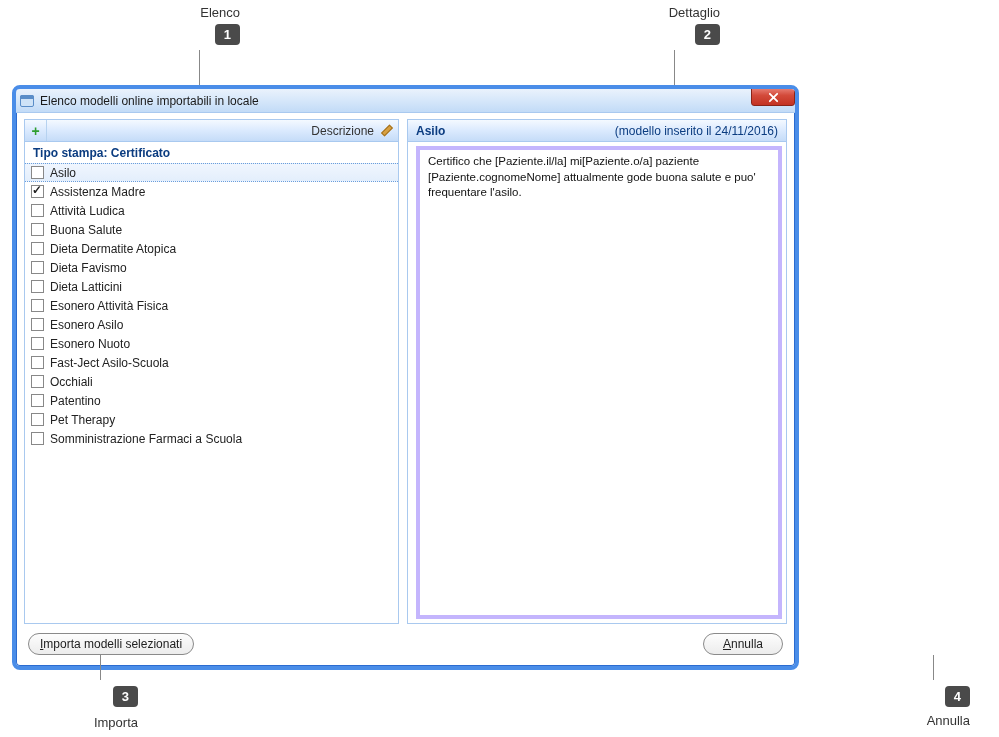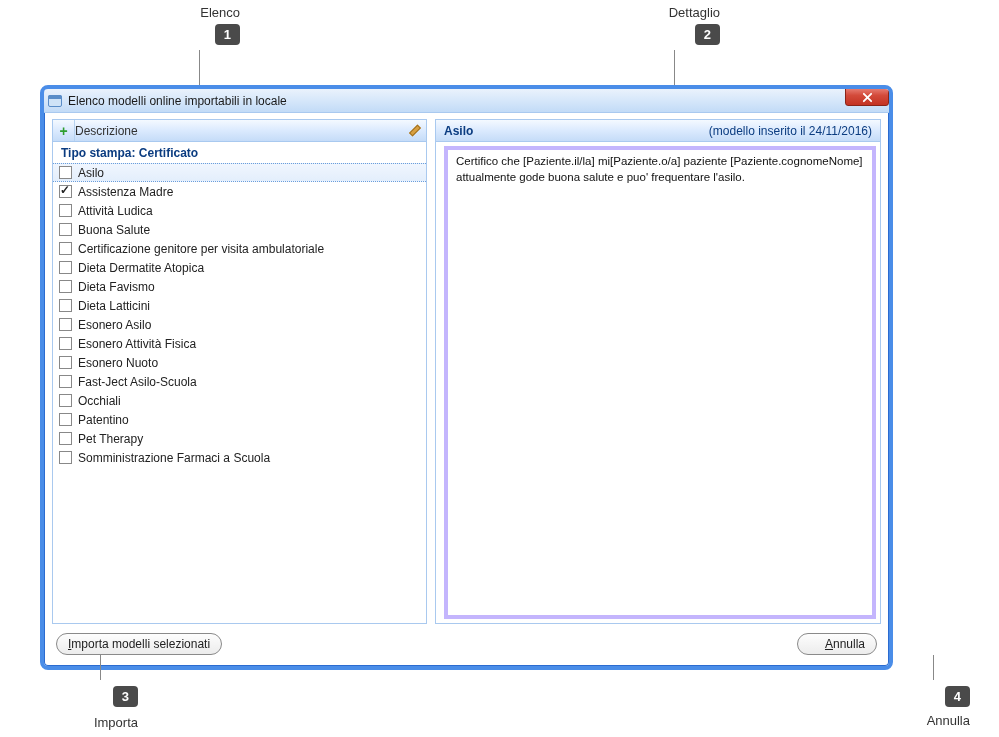--- a/index.html
+++ b/index.html
@@ -29,28 +29,27 @@
     margin-top: 4px;
   }
   .annotation-line {
     position: absolute;
     background: #888;
   }
   .window {
     position: absolute;
     left: 12px;
     top: 85px;
-    width: 853px;
+    width: 787px;
     height: 585px;
     border: 4px solid #4a8de8;
     border-radius: 8px;
     background: #fff;
     overflow: hidden;
     box-shadow: 0 0 0 1px #2b6bd0 inset;
-    margin-left: 28px;
   }
   .titlebar {
     height: 24px;
     background: linear-gradient(to bottom, #eaf2fc 0%, #d6e7fa 50%, #c2dbf7 100%);
     display: flex;
     align-items: center;
     padding: 0 4px;
     border-bottom: 1px solid #a9c9ef;
     position: relative;
   }
@@ -128,21 +127,21 @@
     content: "";
     position: absolute;
     width: 10px; height: 3px;
     background: #d8a040;
     transform: rotate(-45deg);
     top: 4px; left: 1px;
     border: 1px solid #a07020;
   }
   .hdr-text {
     flex: 1;
-    text-align: left;
+    text-align: right;
     color: #333;
     padding-right: 24px;
   }
   .list-body {
     flex: 1;
     overflow-y: auto;
     background: #fff;
   }
   .group-header {
     padding: 4px 8px;
@@ -228,21 +227,20 @@
   }
   .btn {
     border: 1px solid #8a8a8a;
     background: linear-gradient(to bottom, #fdfdfd, #ececec);
     padding: 3px 11px;
     font-size: 12px;
     color: #222;
     border-radius: 11px;
     cursor: pointer;
     min-width: 80px;
-    text-align: right;
   }
   .btn .ul { text-decoration: underline; }
 </style>
 </head>
 <body>
 
 <div class="annotation" style="left:160px; top:5px; width:80px;">
   <div class="annotation-label">Elenco</div>
   <div class="annotation-badge">1</div>
 </div>
@@ -291,41 +289,37 @@
             <div class="list-row">
               <span class="cb"></span>
               <span class="row-label">Attività  Ludica</span>
             </div>
             <div class="list-row">
               <span class="cb"></span>
               <span class="row-label">Buona Salute</span>
             </div>
             <div class="list-row">
               <span class="cb"></span>
-              <span class="row-label">Certificazione genitore per visita ambulatoriale</span>
-            </div>
-            <div class="list-row">
-              <span class="cb"></span>
               <span class="row-label">Dieta Dermatite Atopica</span>
             </div>
             <div class="list-row">
               <span class="cb"></span>
               <span class="row-label">Dieta Favismo</span>
             </div>
             <div class="list-row">
               <span class="cb"></span>
               <span class="row-label">Dieta Latticini</span>
             </div>
             <div class="list-row">
               <span class="cb"></span>
+              <span class="row-label">Esonero Attività  Fisica</span>
+            </div>
+            <div class="list-row">
+              <span class="cb"></span>
               <span class="row-label">Esonero Asilo</span>
-            </div>
-            <div class="list-row">
-              <span class="cb"></span>
-              <span class="row-label">Esonero Attività  Fisica</span>
             </div>
             <div class="list-row">
               <span class="cb"></span>
               <span class="row-label">Esonero Nuoto</span>
             </div>
             <div class="list-row">
               <span class="cb"></span>
               <span class="row-label">Fast-Ject Asilo-Scuola</span>
             </div>
             <div class="list-row">

